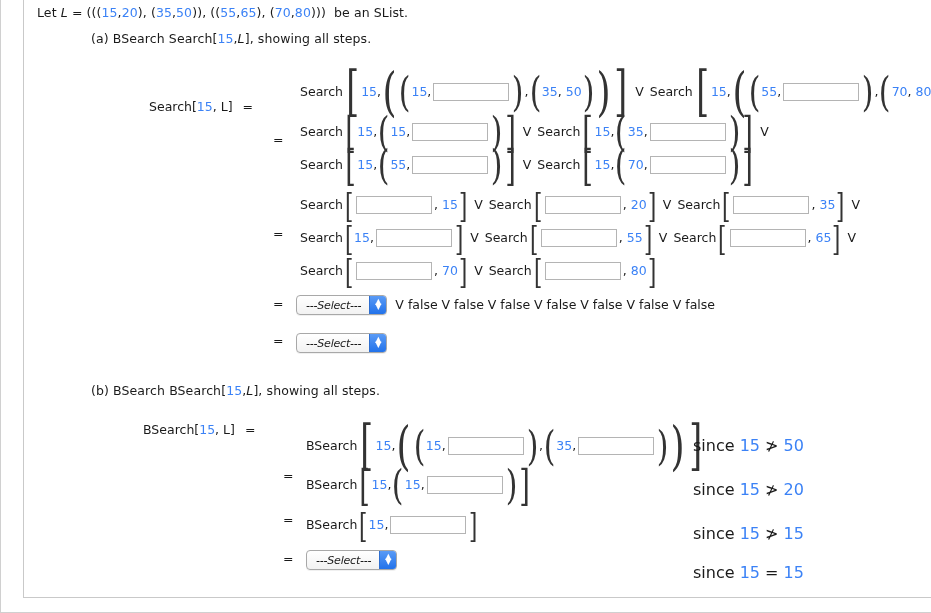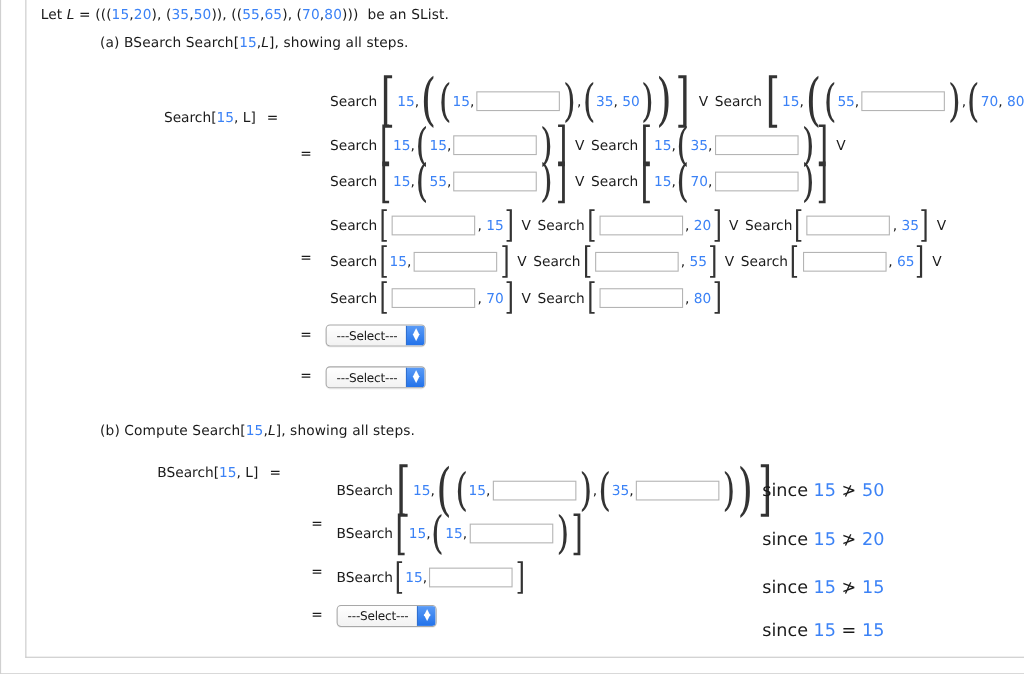--- a/index.html
+++ b/index.html
@@ -85,20 +85,21 @@
     overflow: hidden;
     font-size: 11px;
     cursor: pointer;
     vertical-align: middle;
   }
   .select .sel-text {
     padding: 0 8px 0 9px;
     display: flex; align-items: center;
     color: #1a1a1a;
     letter-spacing: -0.2px;
+    font-style: italic;
   }
   .select .sel-arrow {
     width: 17px;
     background: linear-gradient(#5a9bf6, #2272ea);
     border-left: 1px solid #2f6fd0;
     display: flex; flex-direction: column;
     align-items: center; justify-content: center;
     color: #fff;
     line-height: .62;
     font-size: 8px;
@@ -320,37 +321,38 @@
     <span>=</span>
   </div>
   <div class="row" style="left:272px; top:295px;">
     <span class="select">
       <span class="sel-text">---Select---</span>
       <span class="sel-arrow">
             <i>▲</i>
             <i>▼</i>
           </span>
     </span>
+    <span style="margin-left:8px">V false V false V false V false V false V false V false</span>
   </div>
 
   <div class="row" style="left:249px; top:335px;">
     <span>=</span>
   </div>
   <div class="row" style="left:272px; top:333px;">
     <span class="select">
       <span class="sel-text">---Select---</span>
       <span class="sel-arrow">
             <i>▲</i>
             <i>▼</i>
           </span>
     </span>
   </div>
 
   <div class="row stmt" style="left:67px; top:385px;">
-    <span>(b) Compute Search[</span>
+    <span>(b) BSearch BSearch[</span>
     <span class="red">15</span>
     <span>, </span>
     <span class="ital">L</span>
     <span>], showing all steps.</span>
   </div>
 
   <div class="row" style="left:119px; top:424px;">
     <span>BSearch[</span>
     <span class="red">15</span>
     <span>, L]</span>

